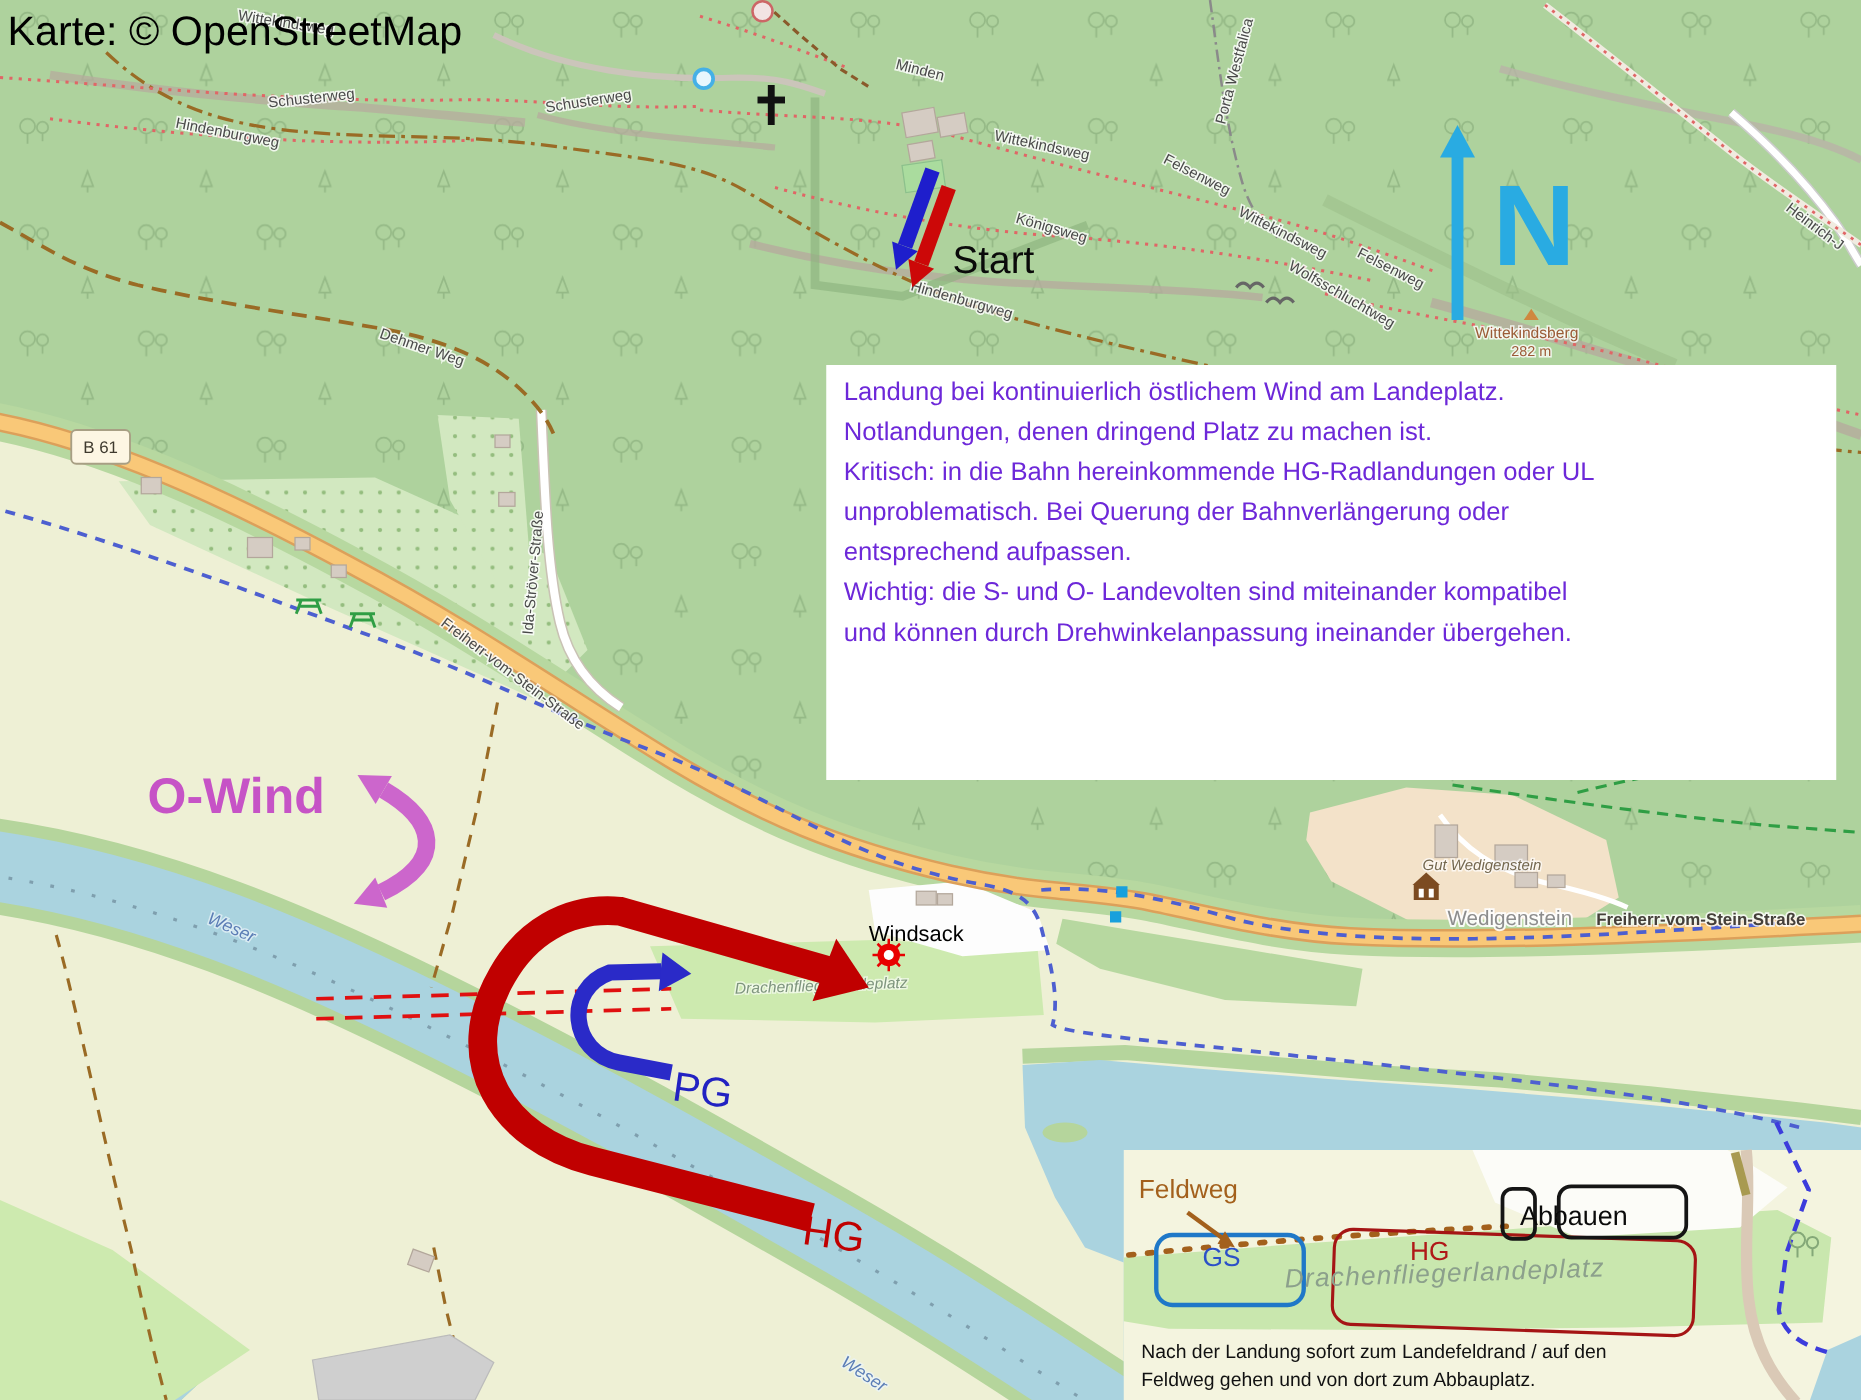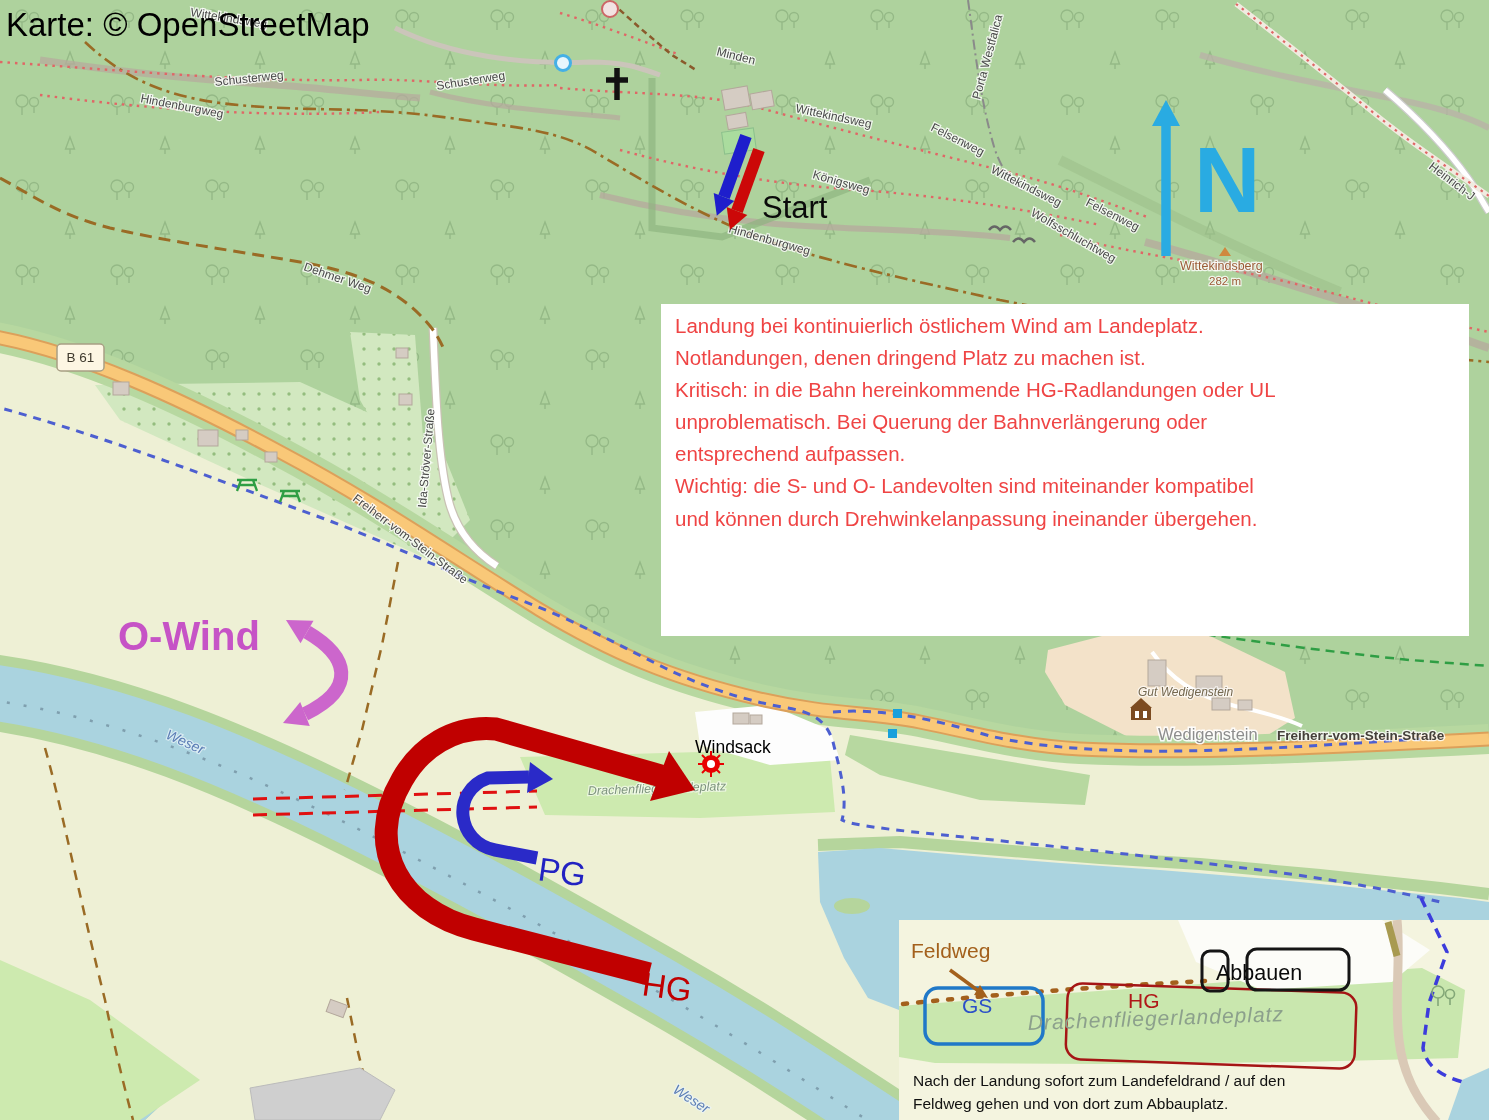--- a/index.html
+++ b/index.html
@@ -22,22 +22,22 @@
   .t-pg{font-size:33px;fill:#2222c2;}
   .t-windsock{font-size:17.5px;fill:#000;}
   .t-i-feldweg{font-size:21px;fill:#a3601c;}
   .t-i-gs{font-size:21px;fill:#2b50c8;}
   .t-i-hg{font-size:21px;fill:#b01818;}
   .t-i-abbauen{font-size:21.5px;fill:#0a0a0a;}
   .t-i-field{font-size:21px;font-style:italic;fill:#8ca08c;letter-spacing:1px;}
   .t-i-note{font-size:15.5px;fill:#111;}
   .t-shield{font-size:13.5px;fill:#3f3a2e;}
   #attribution{position:absolute;left:6px;top:6px;font-size:33px;color:#000;white-space:nowrap;}
-  #notebox{position:absolute;left:661px;top:304px;width:794px;height:320px;
-           background:#fff;padding:6px 0 6px 14px;font-size:20.5px;line-height:32.1px;color:#ef4444;}
+  #notebox{position:absolute;left:661px;top:292px;width:794px;height:320px;
+           background:#fff;padding:6px 0 6px 14px;font-size:20.5px;line-height:32.1px;color:#6d28d9;}
   #notebox span{display:block;white-space:nowrap;}
 </style>
 </head>
 <body>
 
 <div id="stage">
 
 <svg id="mapsvg" width="1489" height="1120" viewBox="0 0 1489 1120">
   <defs>
     <pattern id="trees" width="95" height="85" patternUnits="userSpaceOnUse">

